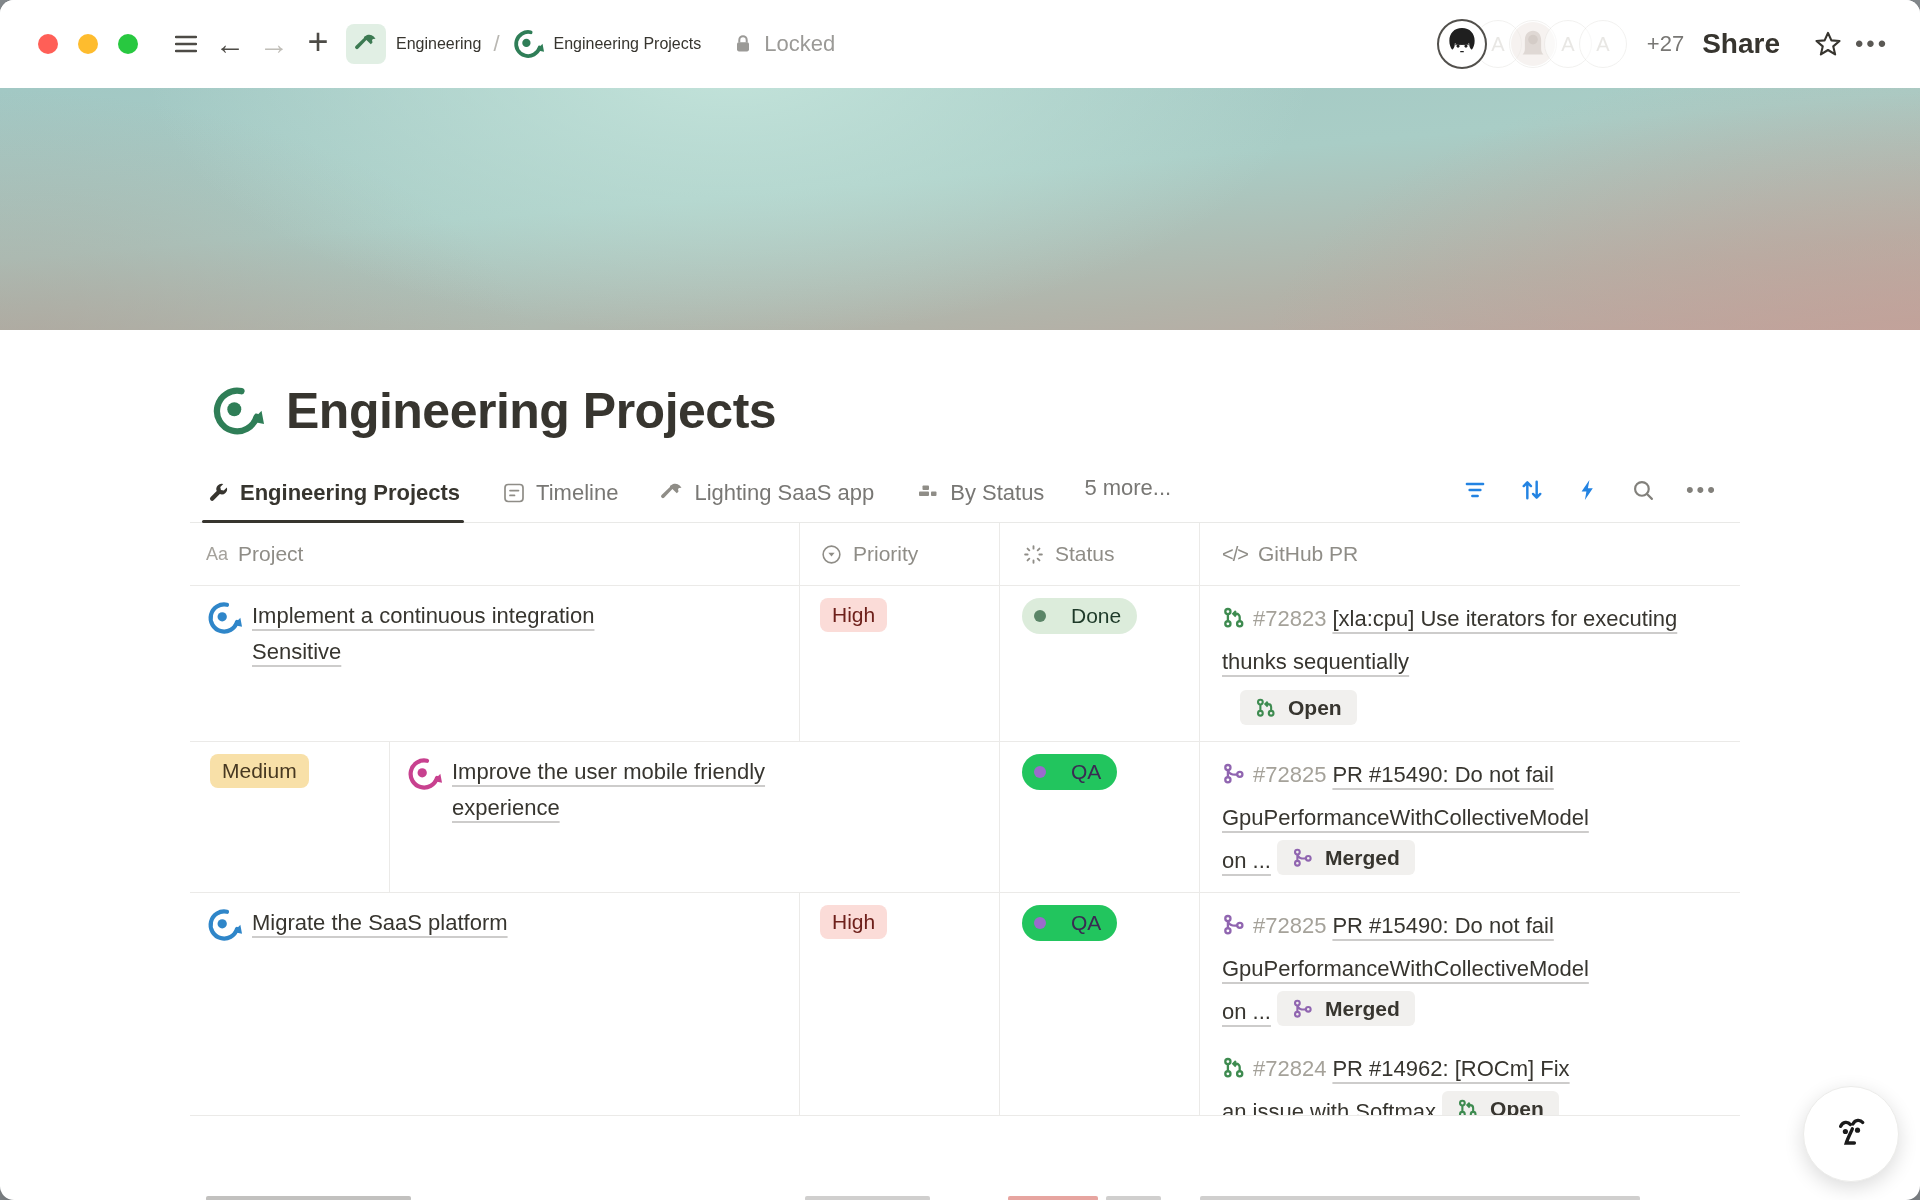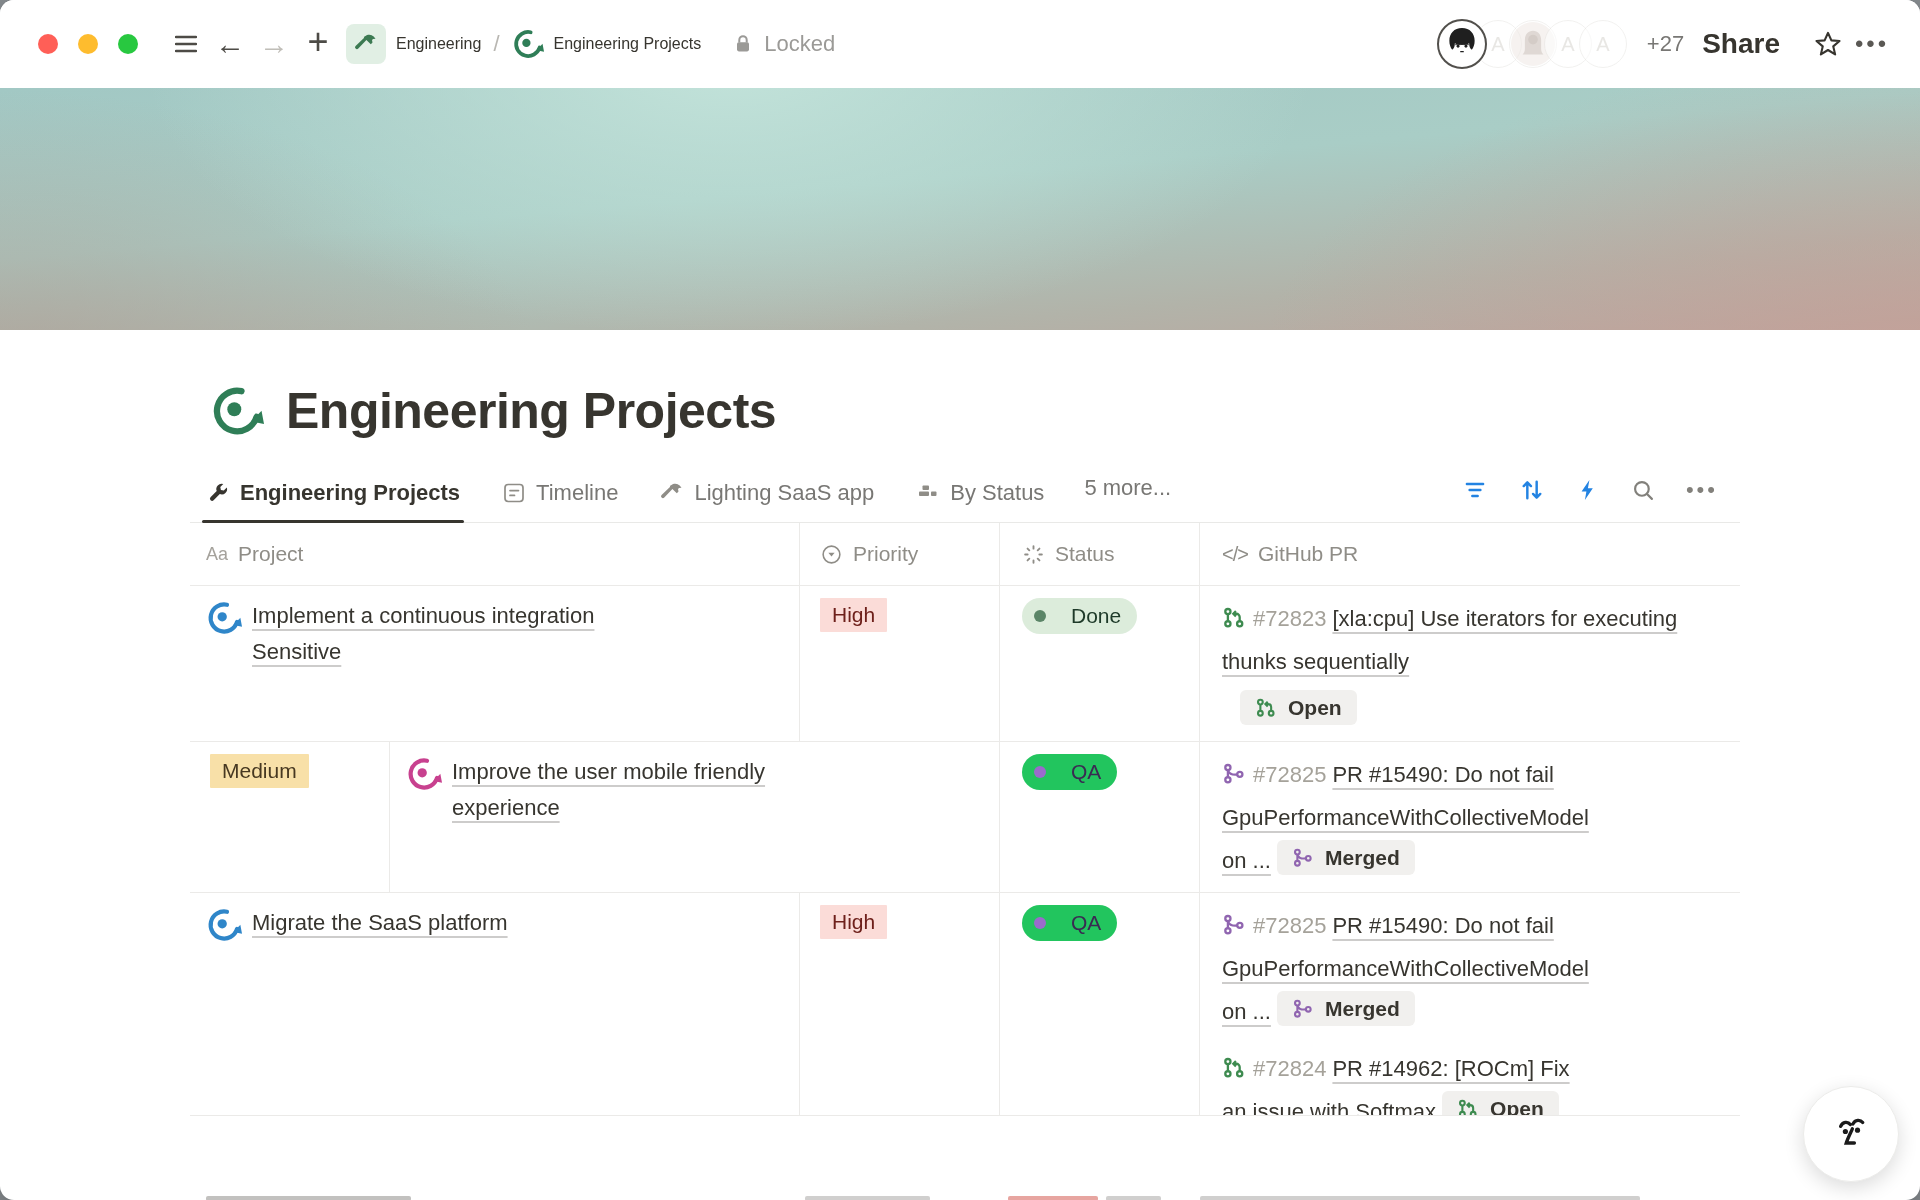--- a/index.html
+++ b/index.html
@@ -61,21 +61,21 @@
   .c-pr{width:540px;padding-left:22px;}
   .thead .cell{display:flex;align-items:center;gap:10px;color:#8f8d87;font-size:21px;padding-top:0;padding-bottom:0;height:62px;}
   .aa{font-size:18px;color:#a5a29c;}
   .code-glyph{font-size:20px;color:#8f8d87;letter-spacing:-1px;}
   .r1{height:155px;}.r2{height:150px;}.r3{height:222px;overflow:hidden;}
   .proj{display:flex;align-items:flex-start;max-width:450px;}
   .proj .row-logo{flex:0 0 auto;margin:2px 10px 0 0;}
   .ptitle{font-size:22px;font-weight:500;line-height:1.65;color:#37352f;cursor:pointer;}
   .ulink{text-decoration:underline;text-decoration-color:rgba(55,53,47,.25);text-decoration-thickness:1.5px;text-underline-offset:6px;}
   .blue{color:#2f86c9}.pink{color:#c8418f}
-  .tag{display:inline-block;font-size:21px;padding:5px 12px;border-radius:1px;cursor:pointer;}
+  .tag{display:inline-block;font-size:21px;padding:5px 12px;border-radius:8px;cursor:pointer;}
   .tag-high{background:#fbdcd8;color:#6e201b;}
   .tag-medium{background:#f8e0a8;color:#473821;}
   .pill{display:inline-flex;align-items:center;gap:25px;font-size:21px;padding:6px 16px 6px 12px;border-radius:999px;cursor:pointer;}
   .pill .dot{width:12px;height:12px;border-radius:50%;}
   .st-done{background:#dcecdb;color:#1e3a29;}
   .st-done .dot{background:#5b8567;}
   .st-qa{background:#22c55e;color:#3a2b52;}
   .st-qa .dot{background:#9a6bcc;}
   .prline{font-size:22px;line-height:1.95;cursor:pointer;}
   .prline + .prline{margin-top:14px;}

